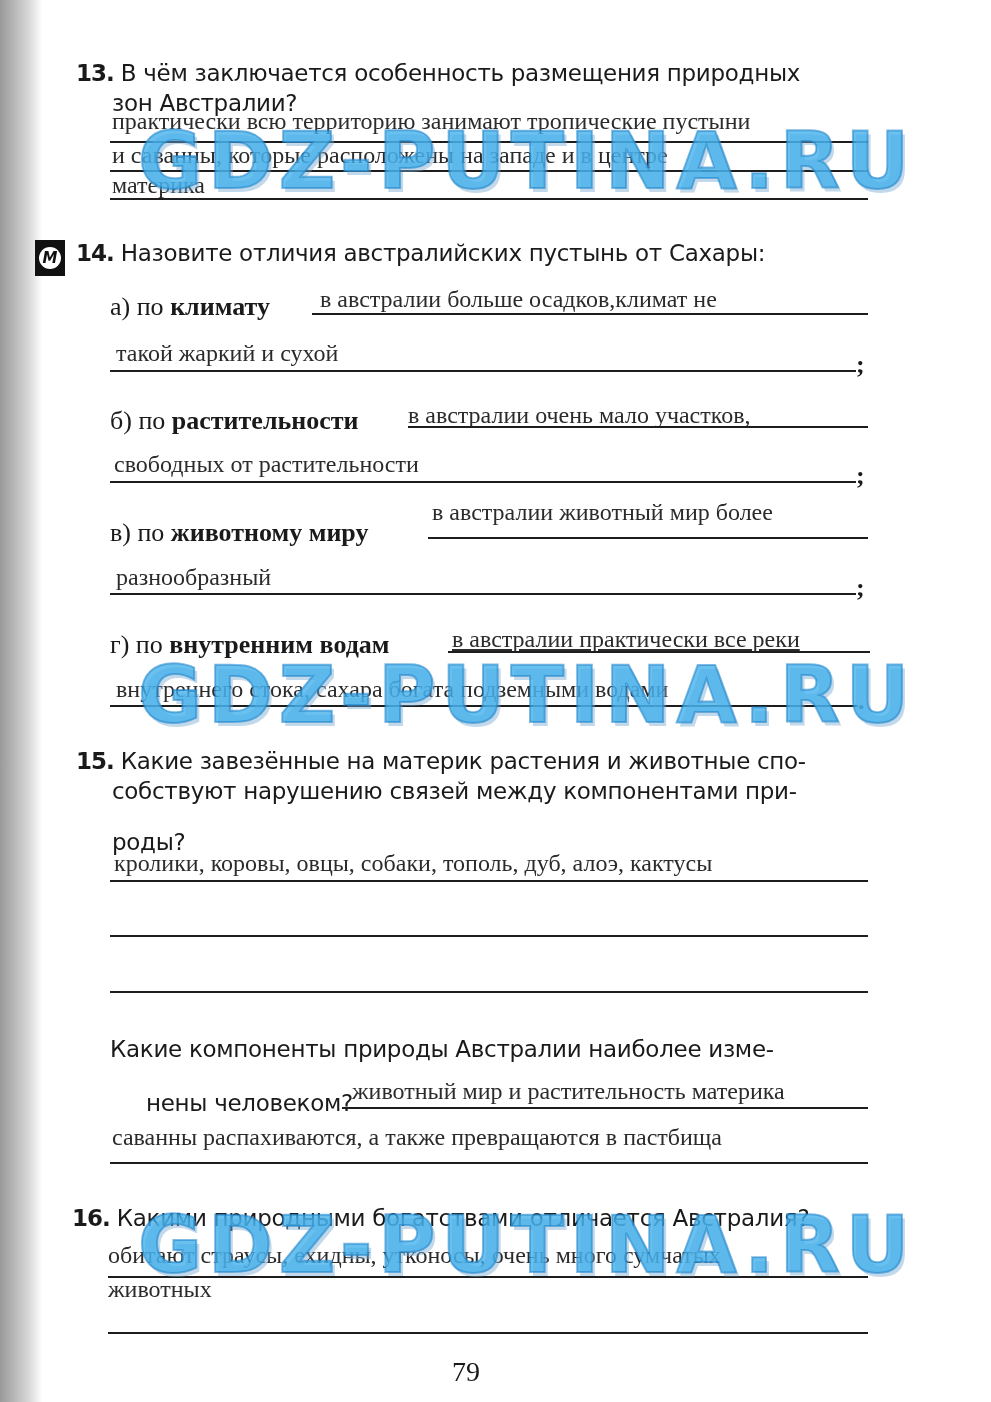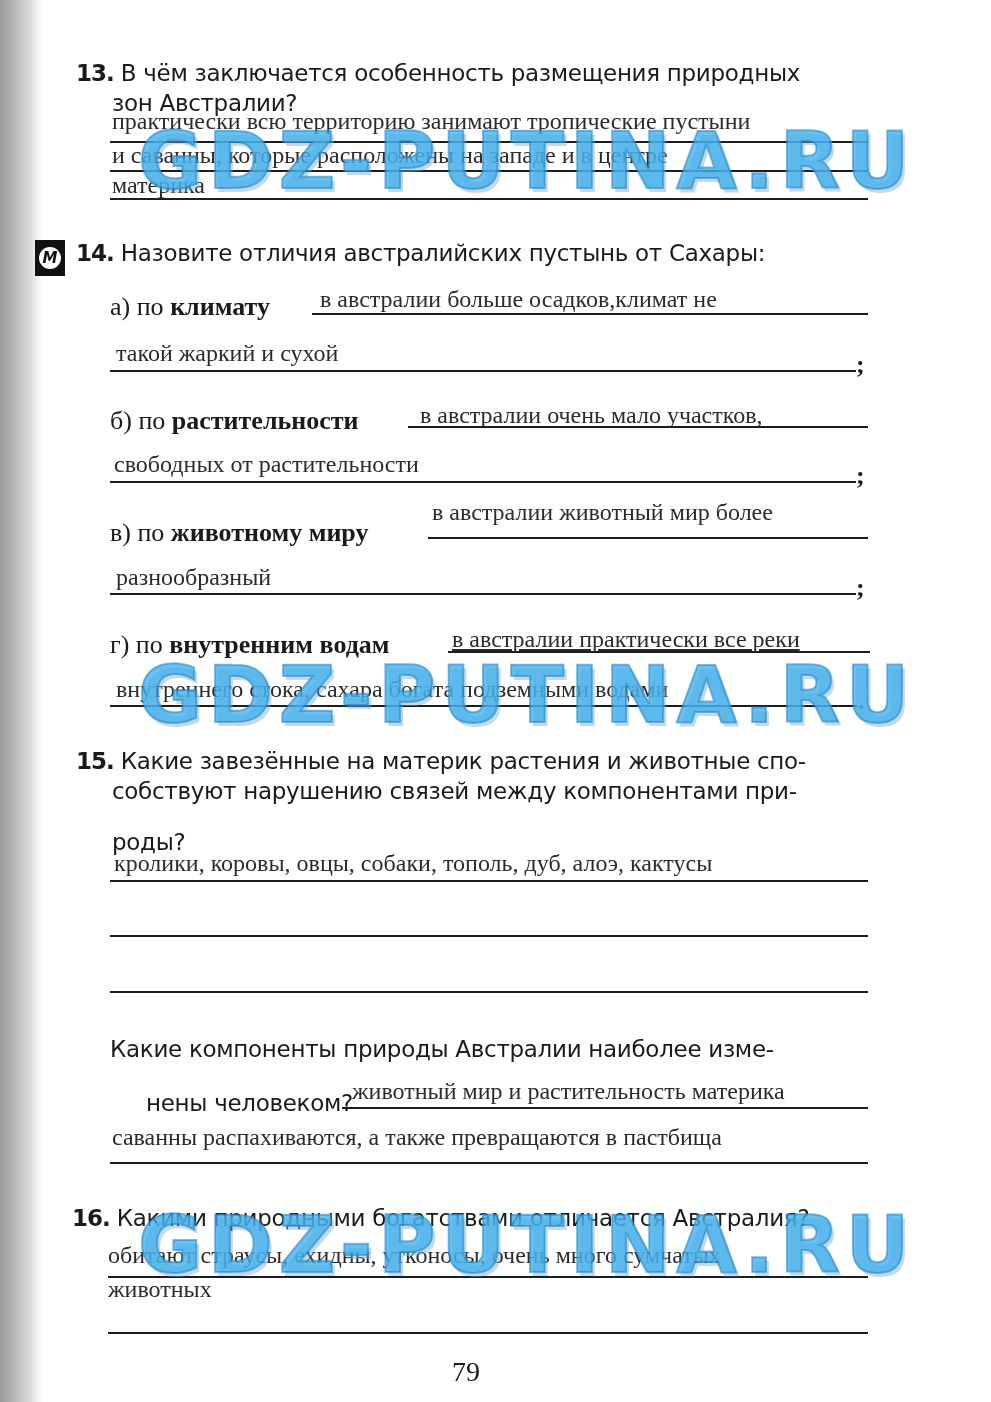--- a/index.html
+++ b/index.html
@@ -91,21 +91,21 @@
 </div>
 <div class="ans" style="left:320px; top:286px;">в австралии больше осадков,климат не</div>
 <div class="line" style="left:312px; top:313px; width:556px;"></div>
 <div class="ans" style="left:116px; top:340px;">такой жаркий и сухой</div>
 <div class="line" style="left:110px; top:370px; width:746px;"></div>
 <div class="semi" style="left:856px; top:350px;">;</div>
 
 <div class="sub" style="left:110px; top:406px;">
   <span>б) по </span><b>растительности</b>
 </div>
-<div class="ans" style="left:420px; top:402px;text-align:center;">в австралии очень мало участков,</div>
+<div class="ans" style="left:408px; top:402px;text-align:center;">в австралии очень мало участков,</div>
 <div class="line" style="left:408px; top:426px; width:460px;"></div>
 <div class="ans" style="left:114px; top:451px;">свободных от растительности</div>
 <div class="line" style="left:110px; top:481px; width:746px;"></div>
 <div class="semi" style="left:856px; top:461px;">;</div>
 
 <div class="ans" style="left:432px; top:499px;">в австралии животный мир более</div>
 <div class="sub" style="left:110px; top:518px;">
   <span>в) по </span><b>животному миру</b>
 </div>
 <div class="line" style="left:428px; top:537px; width:440px;"></div>

